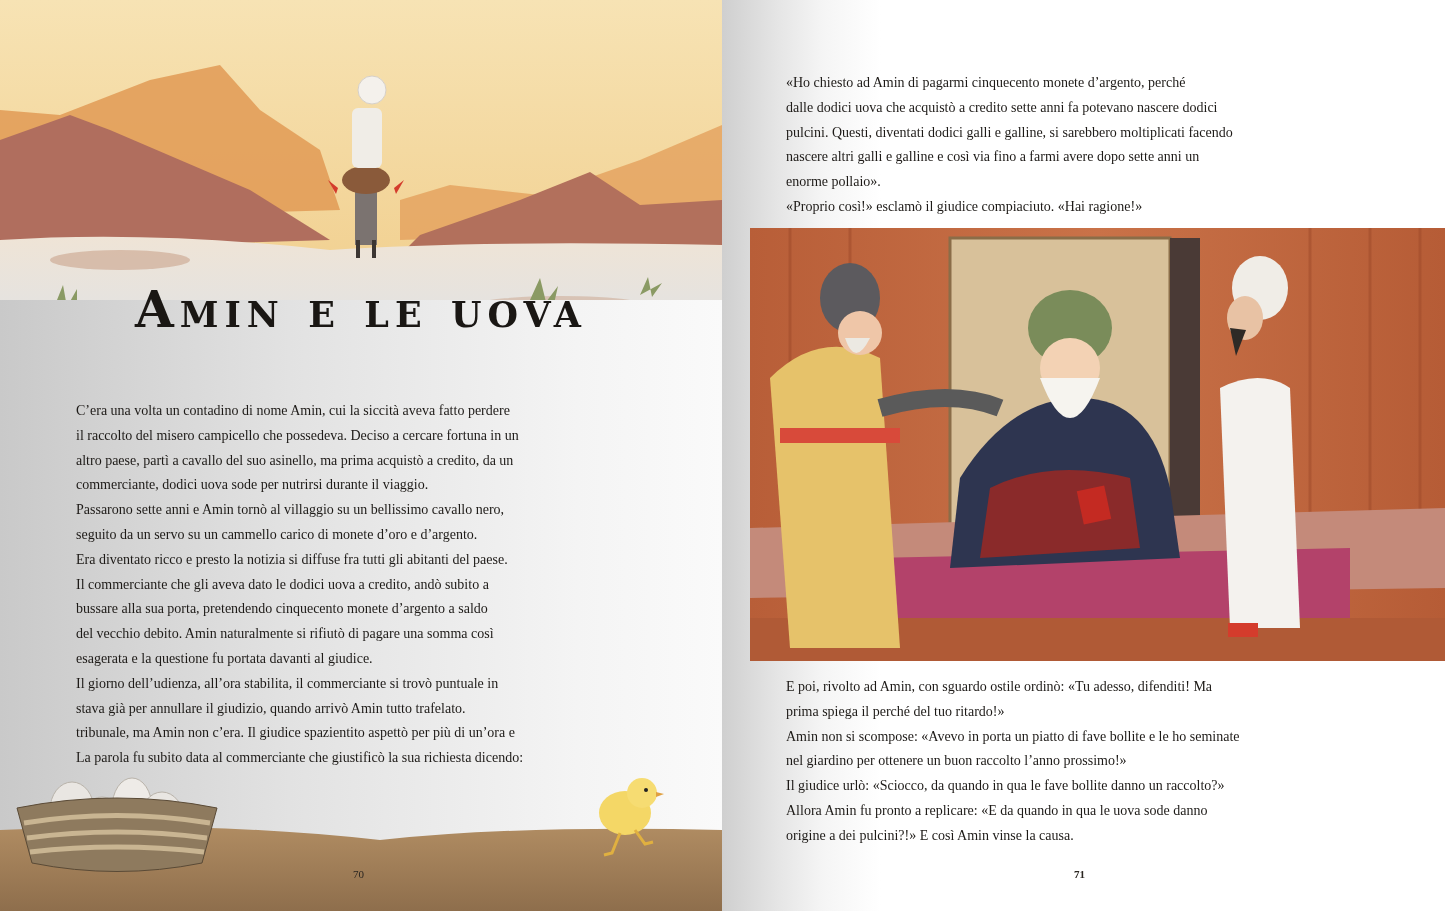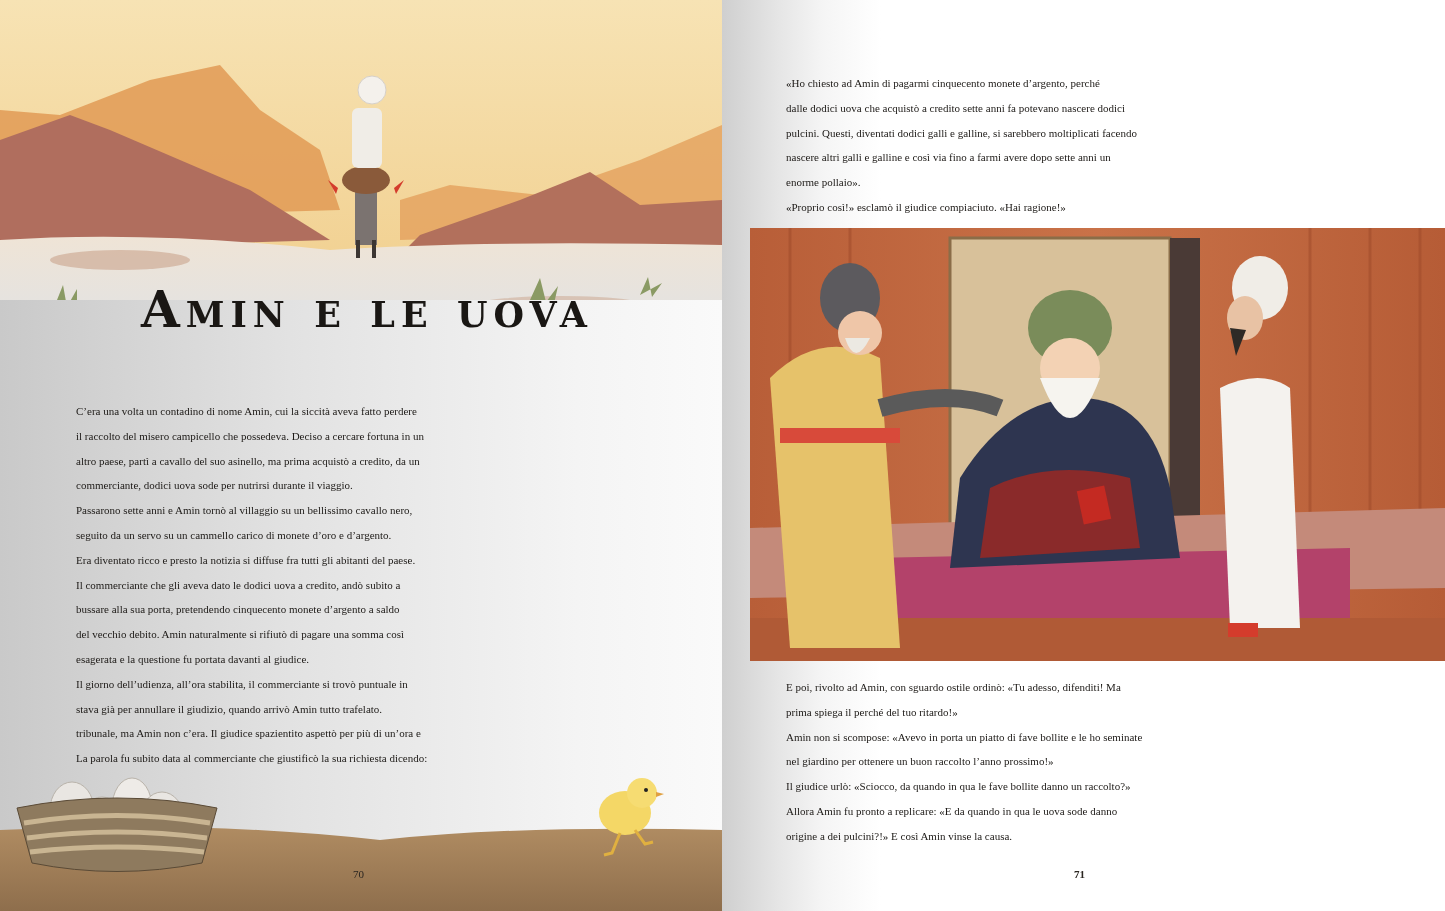--- a/index.html
+++ b/index.html
@@ -7,24 +7,24 @@
   .page { position: absolute; top: 0; height: 911px; overflow: hidden; }
   .page-left { left: 0; width: 722px;
     background: linear-gradient(90deg, #c9c9c9 0%, #e2e2e2 40%, #f4f4f4 80%, #fafafa 100%); }
   .page-right { left: 722px; width: 723px;
     background: linear-gradient(90deg, #cfcfcf 0%, #e6e6e6 8%, #f5f5f5 14%, #ffffff 22%, #ffffff 100%); }
 
   
   .desert { position: absolute; left: 0; top: 0; width: 722px; height: 300px; }
   .desert svg { width: 100%; height: 100%; display: block; }
 
-  .title { position: absolute; left: 6px; width: 722px; top: 280px; text-align: center;
+  .title { position: absolute; left: 0; width: 722px; top: 280px; text-align: center;
     font-family: "DejaVu Serif", serif; font-size: 50px; font-weight: bold; letter-spacing: 6px; color: #1a1714; font-variant: small-caps; }
 
-  .text-block { position: absolute; font-size: 11px; line-height: 24.8px; white-space: nowrap; }
+  .text-block { position: absolute; font-size: 14px; line-height: 24.8px; white-space: nowrap; }
   .text-block p { margin: 0; }
   .left-text { left: 76px; top: 399px; }
   .right-top-text { left: 786px; top: 71px; }
   .right-bottom-text { left: 786px; top: 675px; }
 
   .ground { position: absolute; left: 0; top: 800px; width: 722px; height: 111px; }
   .ground svg { width: 100%; height: 100%; display: block; }
 
   .basket { position: absolute; left: 12px; top: 768px; width: 210px; height: 110px; }
   .chick { position: absolute; left: 580px; top: 768px; width: 100px; height: 100px; }

